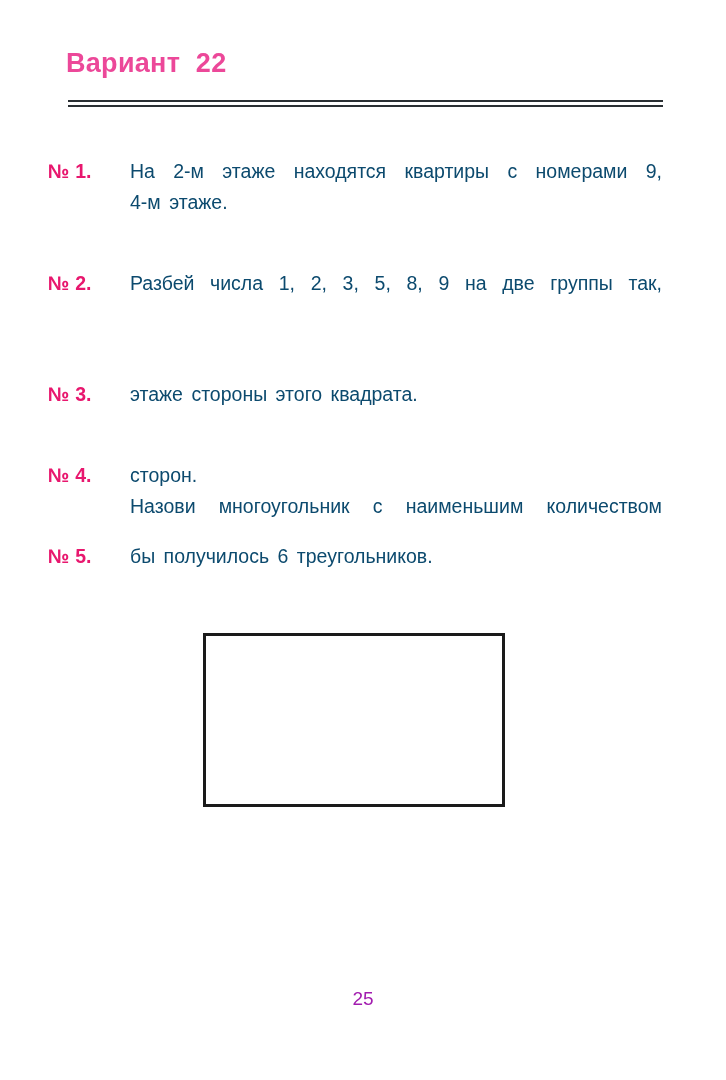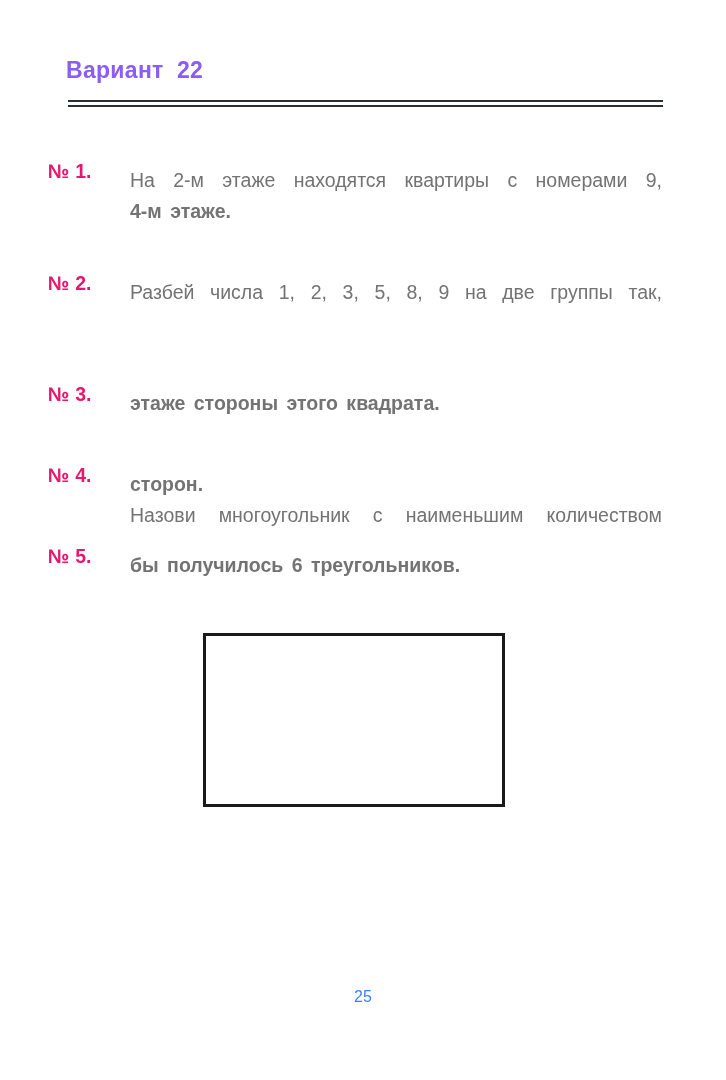--- a/index.html
+++ b/index.html
@@ -11,25 +11,25 @@
       width: 726px;
       height: 1080px;
       position: relative;
       overflow: hidden;
       font-family: "Liberation Sans", "DejaVu Sans", sans-serif;
       color: #1a1a1a;
     }
     .title {
       position: absolute;
       left: 66px;
-      top: 57px;
+      top: 48px;
       font-family: "Liberation Sans", sans-serif;
       font-weight: bold;
-      font-size: 23px;
-      color: #8b5cf6;
+      font-size: 27px;
+      color: #ec4899;
       letter-spacing: 0.3px;
       white-space: pre;
     }
     .divider {
       position: absolute;
       left: 68px;
       width: 595px;
       background: #2a2f33;
     }
     .divider.top { top: 100px; height: 2px; }
@@ -50,33 +50,31 @@
       white-space: pre;
       line-height: 31px;
     }
     .problem .text {
       position: absolute;
       left: 82px;
       top: 0;
       width: 532px;
       font-size: 19.5px;
       line-height: 31px;
-      color: #737373;
+      color: #0c4a6e;
       text-align: justify;
       word-spacing: 3px;
-      margin-top: 9px;
     }
     .problem .text .line {
       display: block;
       text-align: justify;
       text-align-last: justify;
     }
     .problem .text .line.last {
       text-align-last: left;
-      font-weight: bold;
     }
 
     #p1 { top: 156px; }
     #p2 { top: 268px; }
     #p3 { top: 379px; }
     #p4 { top: 460px; }
     #p5 { top: 541px; }
 
     .figure-rect {
       position: absolute;
@@ -86,22 +84,22 @@
       height: 168px;
       border: 3px solid #1a1a1a;
       background: transparent;
     }
     .page-number {
       position: absolute;
       left: 0;
       width: 726px;
       top: 988px;
       text-align: center;
-      font-size: 16px;
-      color: #3b82f6;
+      font-size: 19px;
+      color: #a21caf;
     }
   </style>
 </head>
 <body>
 
 <div>
 
   <div class="title">Вариант  22</div>
   <div class="divider top"></div>
   <div class="divider bottom"></div>

